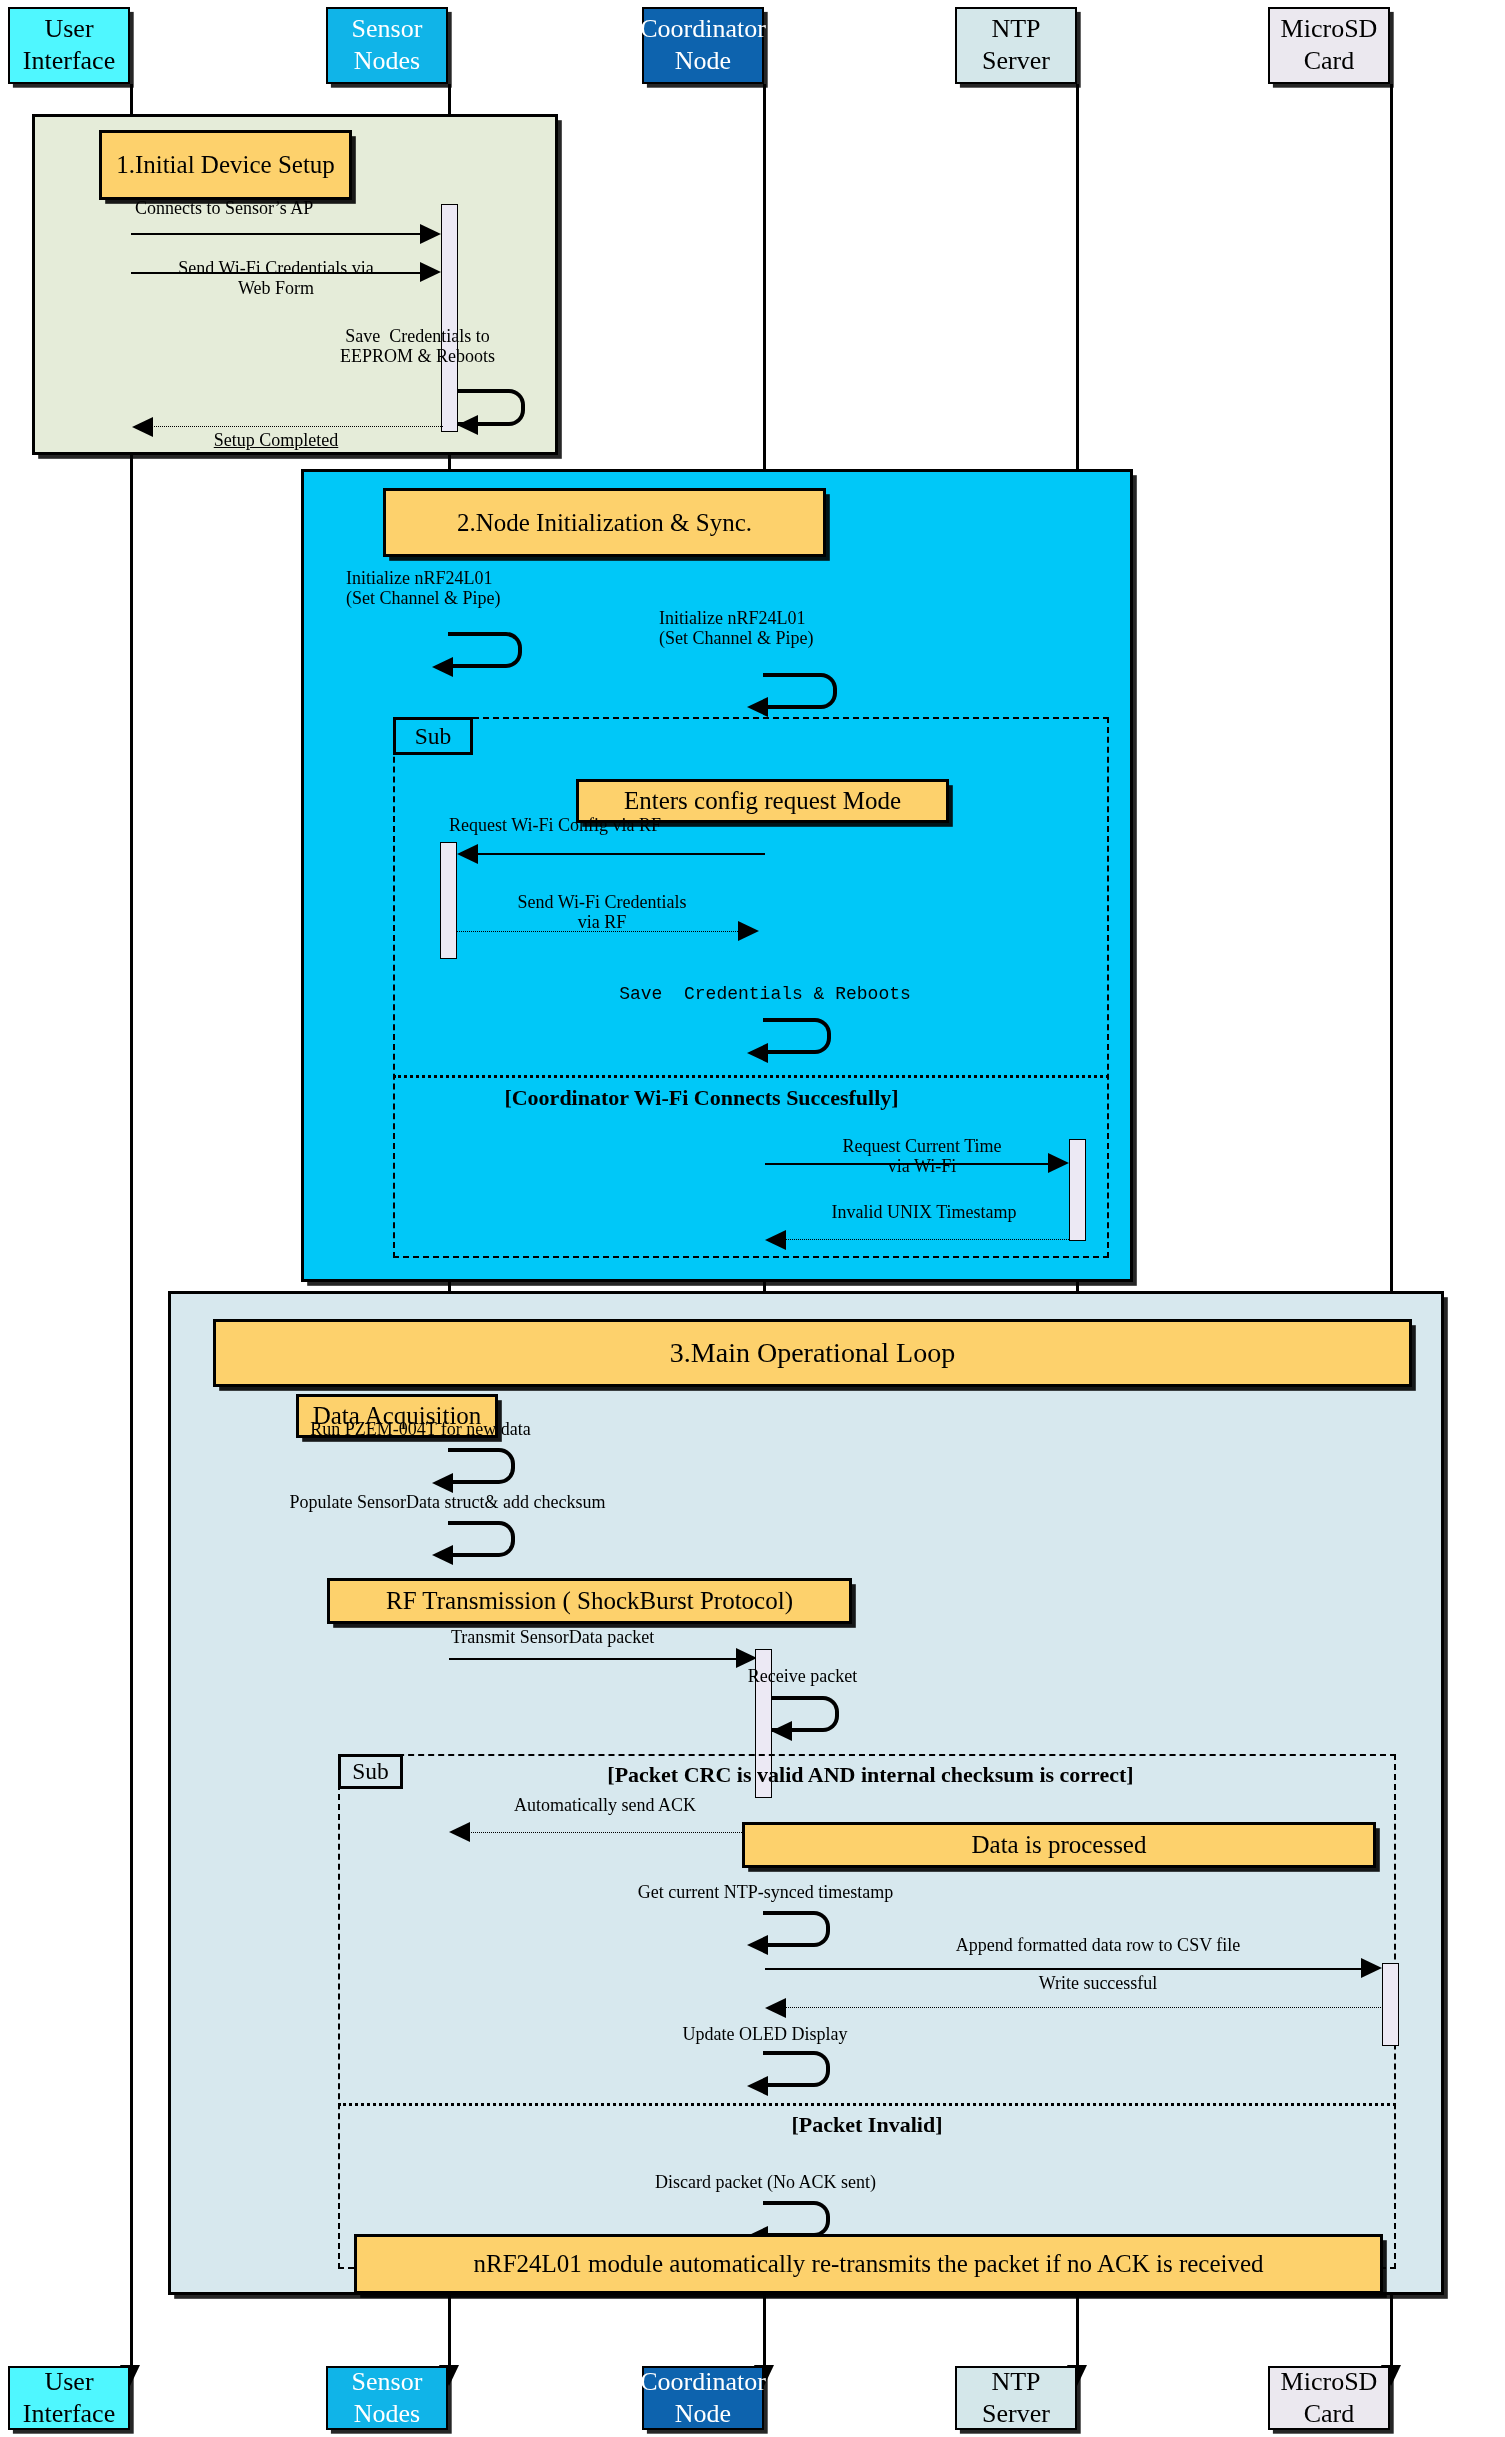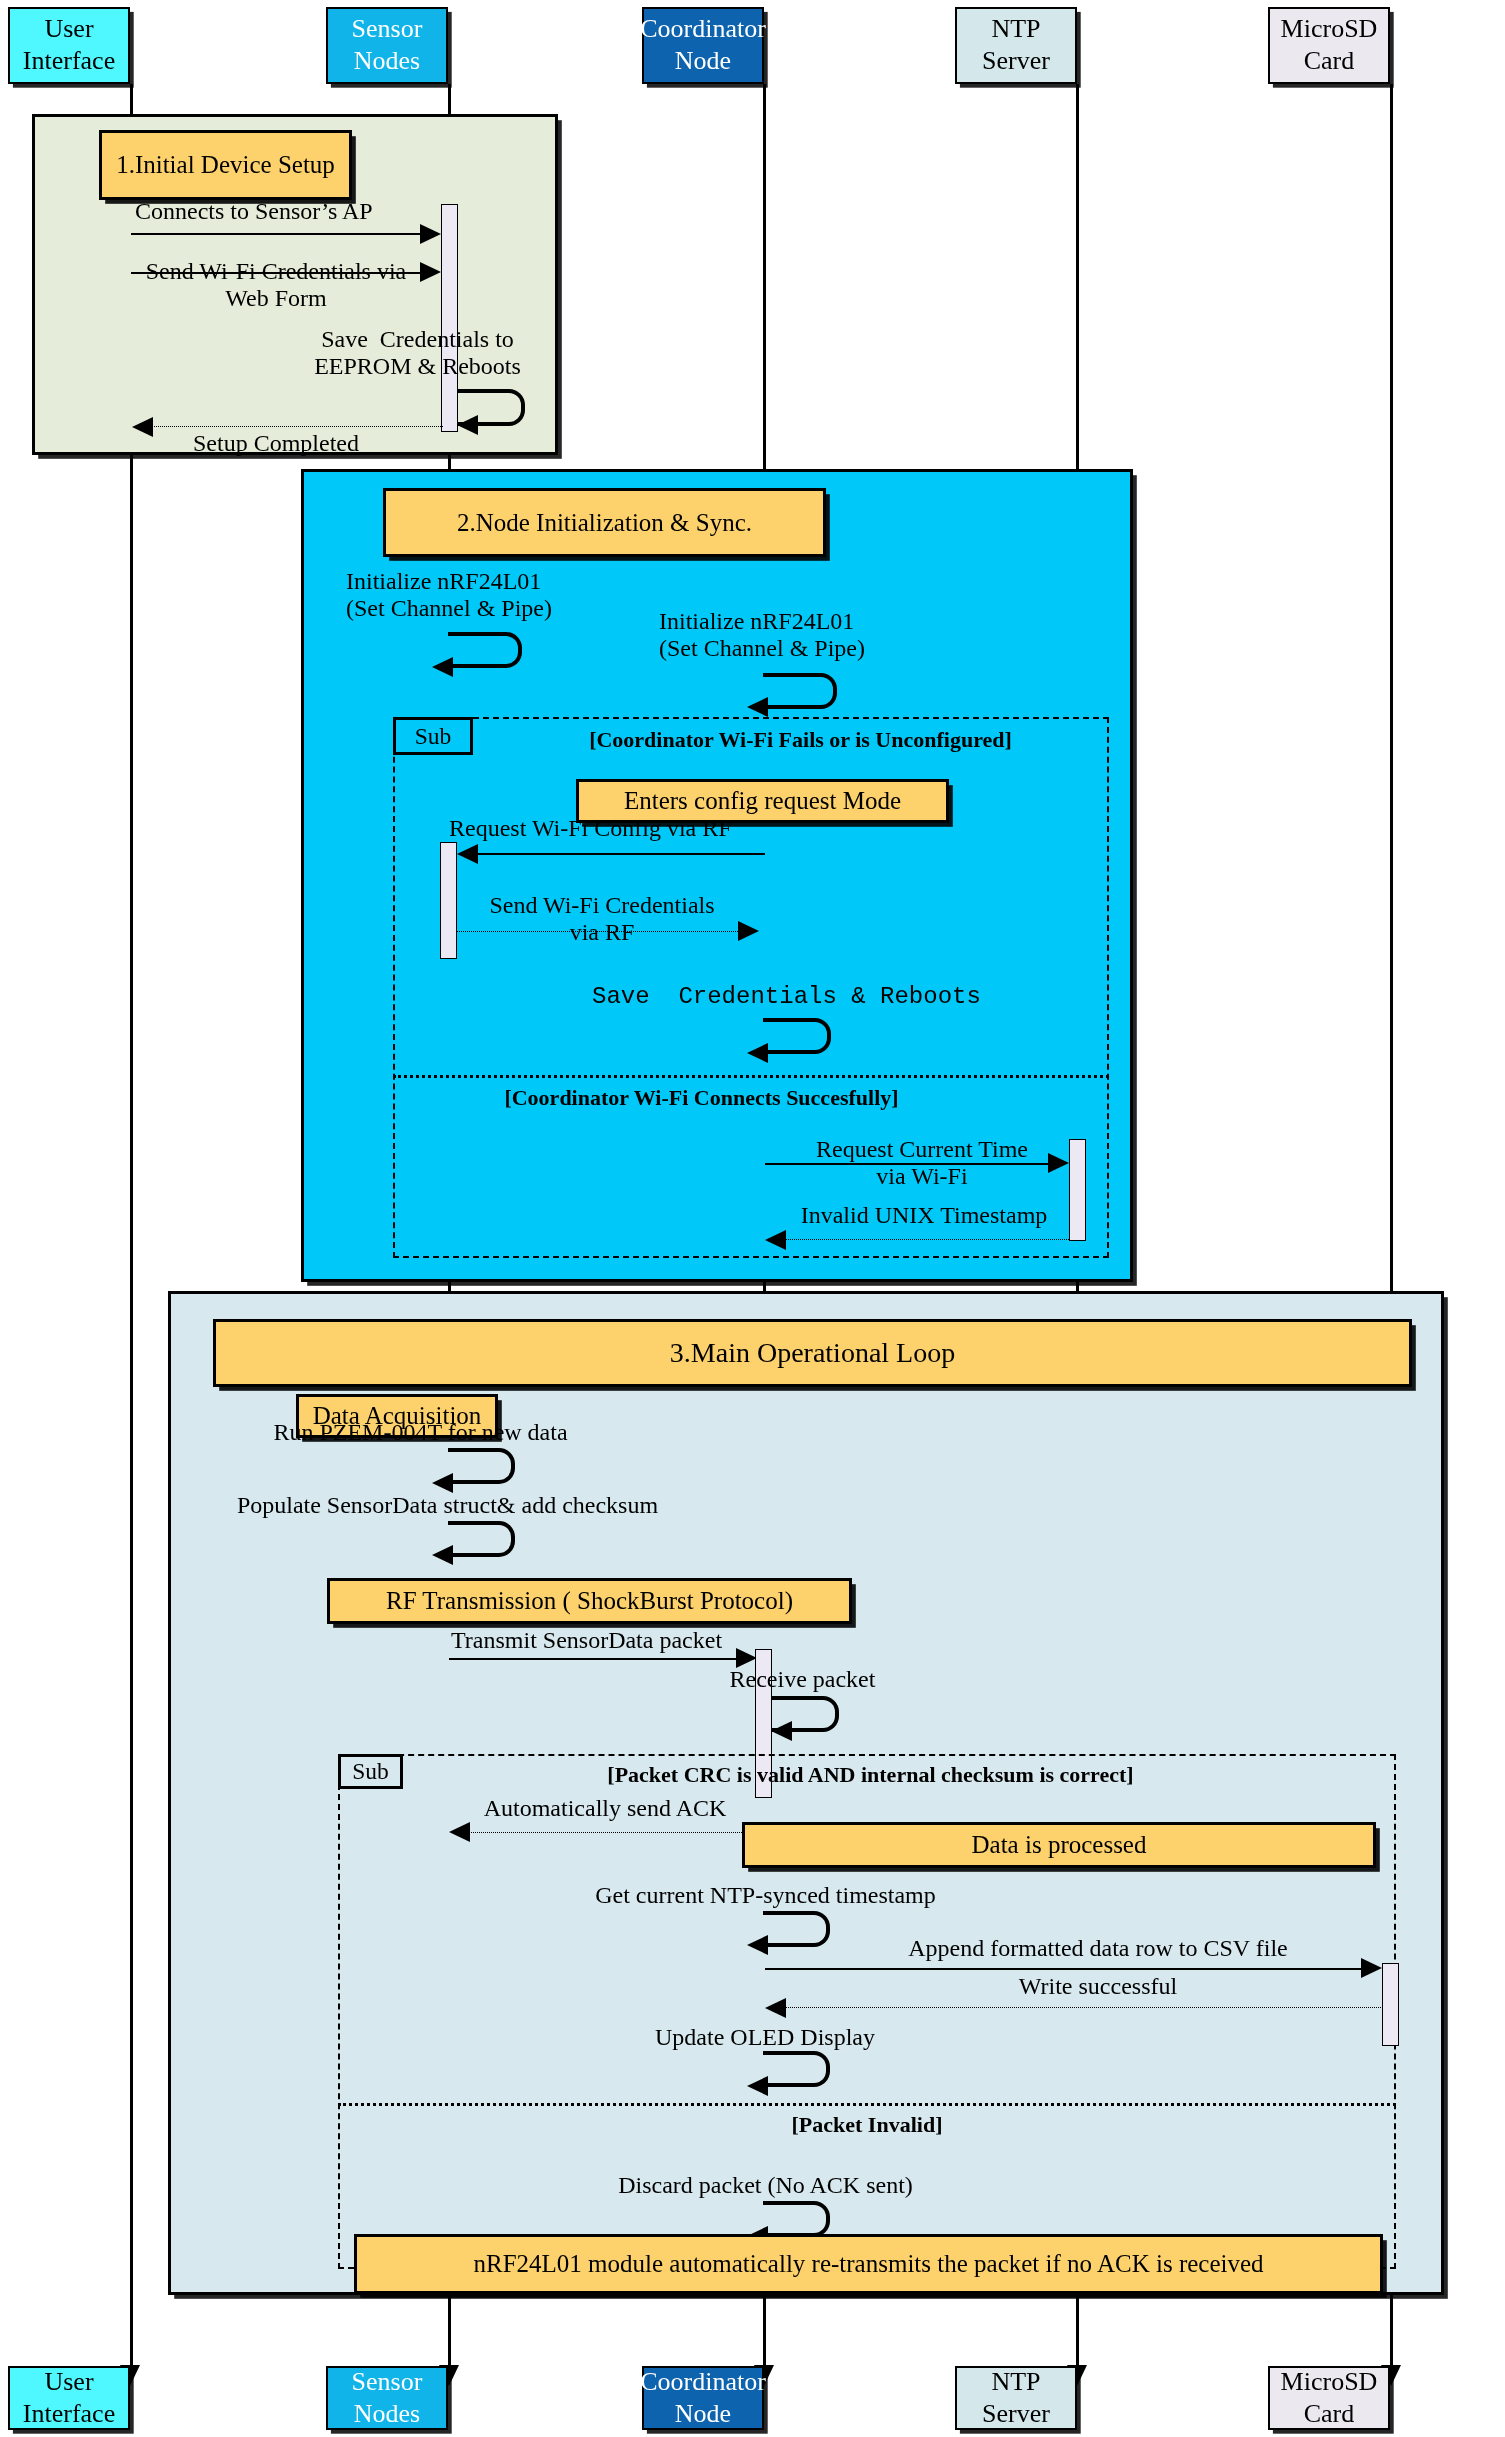--- a/index.html
+++ b/index.html
@@ -52,21 +52,21 @@
 
   
   .msg{position:absolute;height:1.9px;background:#000;}
   .msg.dotted{height:0;background:transparent;border-top:1.9px dotted #000;}
   .head-r{position:absolute;width:0;height:0;
      border-top:10.5px solid transparent;border-bottom:10.5px solid transparent;
      border-left:21px solid #000;}
   .head-l{position:absolute;width:0;height:0;
      border-top:10.5px solid transparent;border-bottom:10.5px solid transparent;
      border-right:21px solid #000;}
-  .label{position:absolute;font-size:24px;color:#000;text-align:center;
+  .label{position:absolute;font-size:18px;color:#000;text-align:center;
      line-height:1.12;white-space:pre;}
 
   
   .self{position:absolute;box-sizing:border-box;
      border:4.3px solid #000;border-left:none;
      border-radius:0 16px 16px 0;}
 </style>
 </head>
 <body>
 
@@ -144,21 +144,20 @@
 
   <div class="label" style="left:659px;top:608px;width:265px;text-align:left;">Initialize nRF24L01
 (Set Channel &amp; Pipe)</div>
   <div class="self" style="left:763px;top:673px;width:74px;height:36px;"></div>
   <div class="head-l" style="left:747px;top:697px;"></div>
 
   <div class="sub" style="left:393px;top:717px;width:716px;height:541px;"></div>
   <div class="sub-tab" style="left:393px;top:717px;width:80px;height:38px;">
     <span>Sub</span>
   </div>
-  <div class="cond" style="left:492px;top:727px;width:617px;">[Coordinator Wi-Fi Fails or is Unconfigured]</div>
 
   <div class="banner" style="left:576px;top:779px;width:373px;height:44px;">
     <span>Enters config request Mode</span>
   </div>
 
   <div class="act" style="left:440px;top:842px;width:16.7px;height:117px;"></div>
 
   <div class="label" style="left:449px;top:815px;width:309px;text-align:left;">Request Wi-Fi Config via RF</div>
   <div class="msg" style="left:474px;top:853px;width:291px;"></div>
   <div class="head-l" style="left:457px;top:844px;"></div>

